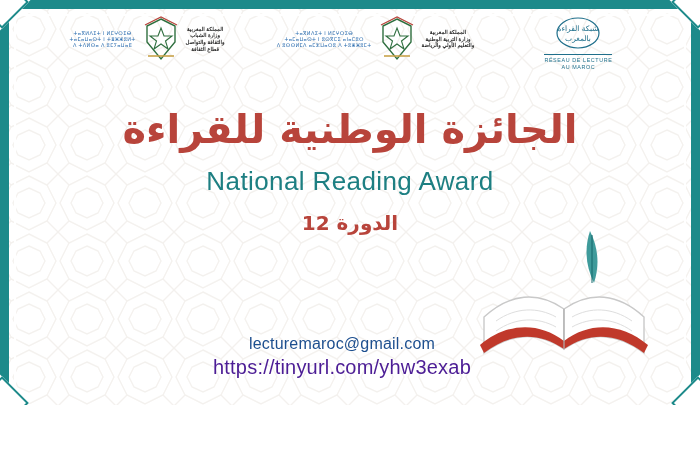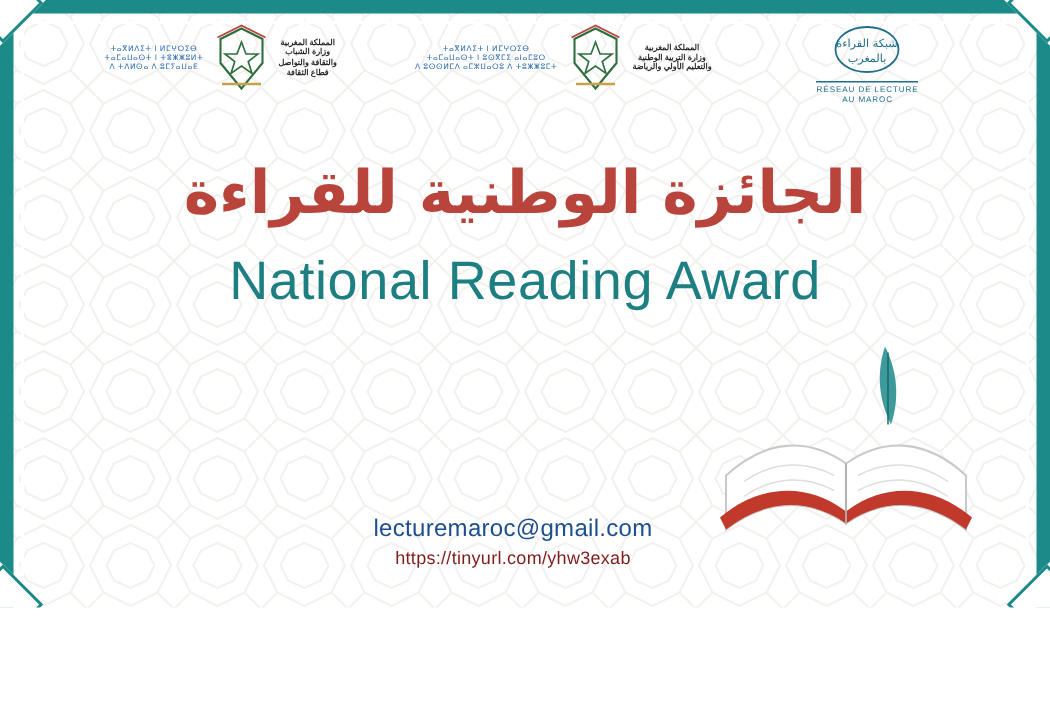--- a/index.html
+++ b/index.html
@@ -137,21 +137,21 @@
   .title-ar {
     font-family: "DejaVu Sans", sans-serif;
     font-size: 40px;
     font-weight: bold;
     color: #b8443b;
     direction: rtl;
     letter-spacing: 0px;
     line-height: 1.25;
   }
   .title-en {
-    font-size: 36px;
+    font-size: 26px;
     color: #1d7f82;
     margin-top: 12px;
     letter-spacing: .4px;
   }
   .title-fr {
     font-size: 28px;
     color: #1d7f82;
     margin-top: 4px;
     letter-spacing: .3px;
   }
@@ -185,22 +185,22 @@
     bottom: 26px;
     text-align: center;
     z-index: 3;
   }
   .contact .mail {
     font-size: 16px;
     color: #1d4f8f;
     letter-spacing: .2px;
   }
   .contact .url {
-    font-size: 12px;
-    color: #7f1d1d;
+    font-size: 20px;
+    color: #4c1d95;
     margin-top: 3px;
     letter-spacing: .2px;
   }
 
   
   .book-art {
     position: absolute;
     right: 38px;
     bottom: 44px;
     width: 190px;
@@ -308,20 +308,21 @@
         <div>RÉSEAU DE LECTURE</div>
         <div>AU MAROC</div>
       </div>
     </div>
 
   </div>
 
   <div class="titles">
     <div class="title-ar">الجائزة الوطنية للقراءة</div>
     <div class="title-en">National Reading Award</div>
+    <div class="edition">الدورة 12</div>
   </div>
 
 
   <div class="contact">
     <div class="mail">lecturemaroc@gmail.com</div>
     <div class="url">https://tinyurl.com/yhw3exab</div>
   </div>
 
   <svg class="book-art" viewBox="0 0 190 140">
 

